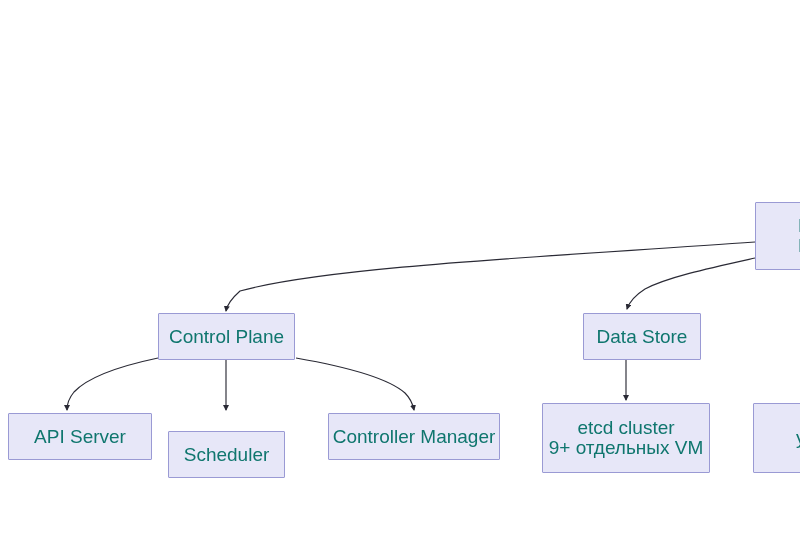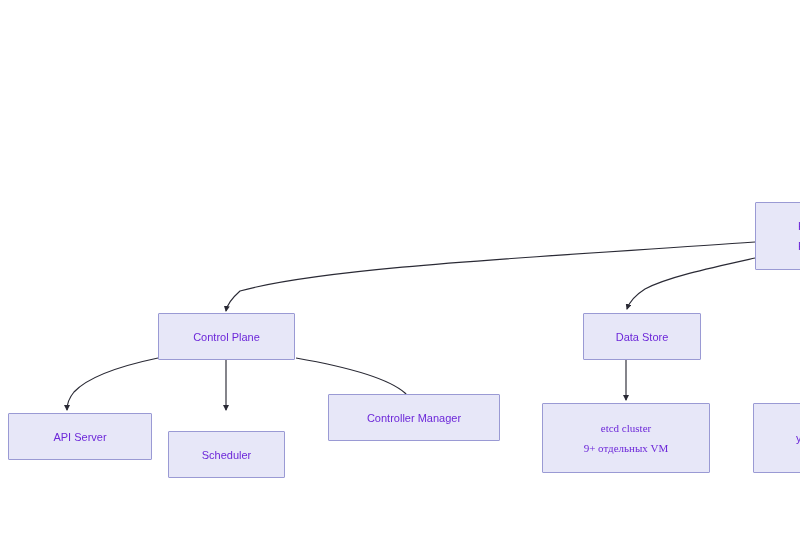--- a/index.html
+++ b/index.html
@@ -34,22 +34,22 @@
   .node {
     position: absolute;
     box-sizing: border-box;
     background: #e7e7f8;
     border: 1px solid #9a9ad4;
     border-radius: 1px;
     display: flex;
     flex-direction: column;
     align-items: center;
     justify-content: center;
-    color: #6d28d9;
-    font-size: 11px;
+    color: #0f766e;
+    font-size: 19px;
     line-height: 20px;
     text-align: center;
     white-space: nowrap;
   }
   .node .line {
     display: block;
   }
   
   .node.clipped {
     align-items: flex-start;
@@ -95,25 +95,25 @@
   </div>
 
   <div class="node" style="left:8px; top:413px; width:144px; height:47px;">
     <span class="line">API Server</span>
   </div>
 
   <div class="node" style="left:168px; top:413px; width:117px; height:47px;margin-top:18px;">
     <span class="line">Scheduler</span>
   </div>
 
-  <div class="node" style="left:328px; top:394px; width:172px; height:47px;">
+  <div class="node" style="left:328px; top:413px; width:172px; height:47px;">
     <span class="line">Controller Manager</span>
   </div>
 
-  <div class="node" style="left:542px; top:403px; width:168px; height:70px;font-family:Liberation Serif, serif;">
+  <div class="node" style="left:542px; top:403px; width:168px; height:70px;">
     <span class="line">etcd cluster</span>
     <span class="line">9+ отдельных VM</span>
   </div>
 
   <div class="node clipped" style="left:753px; top:403px; width:90px; height:70px;">
     <span class="line">уста</span>
   </div>
 
 </div>
 

